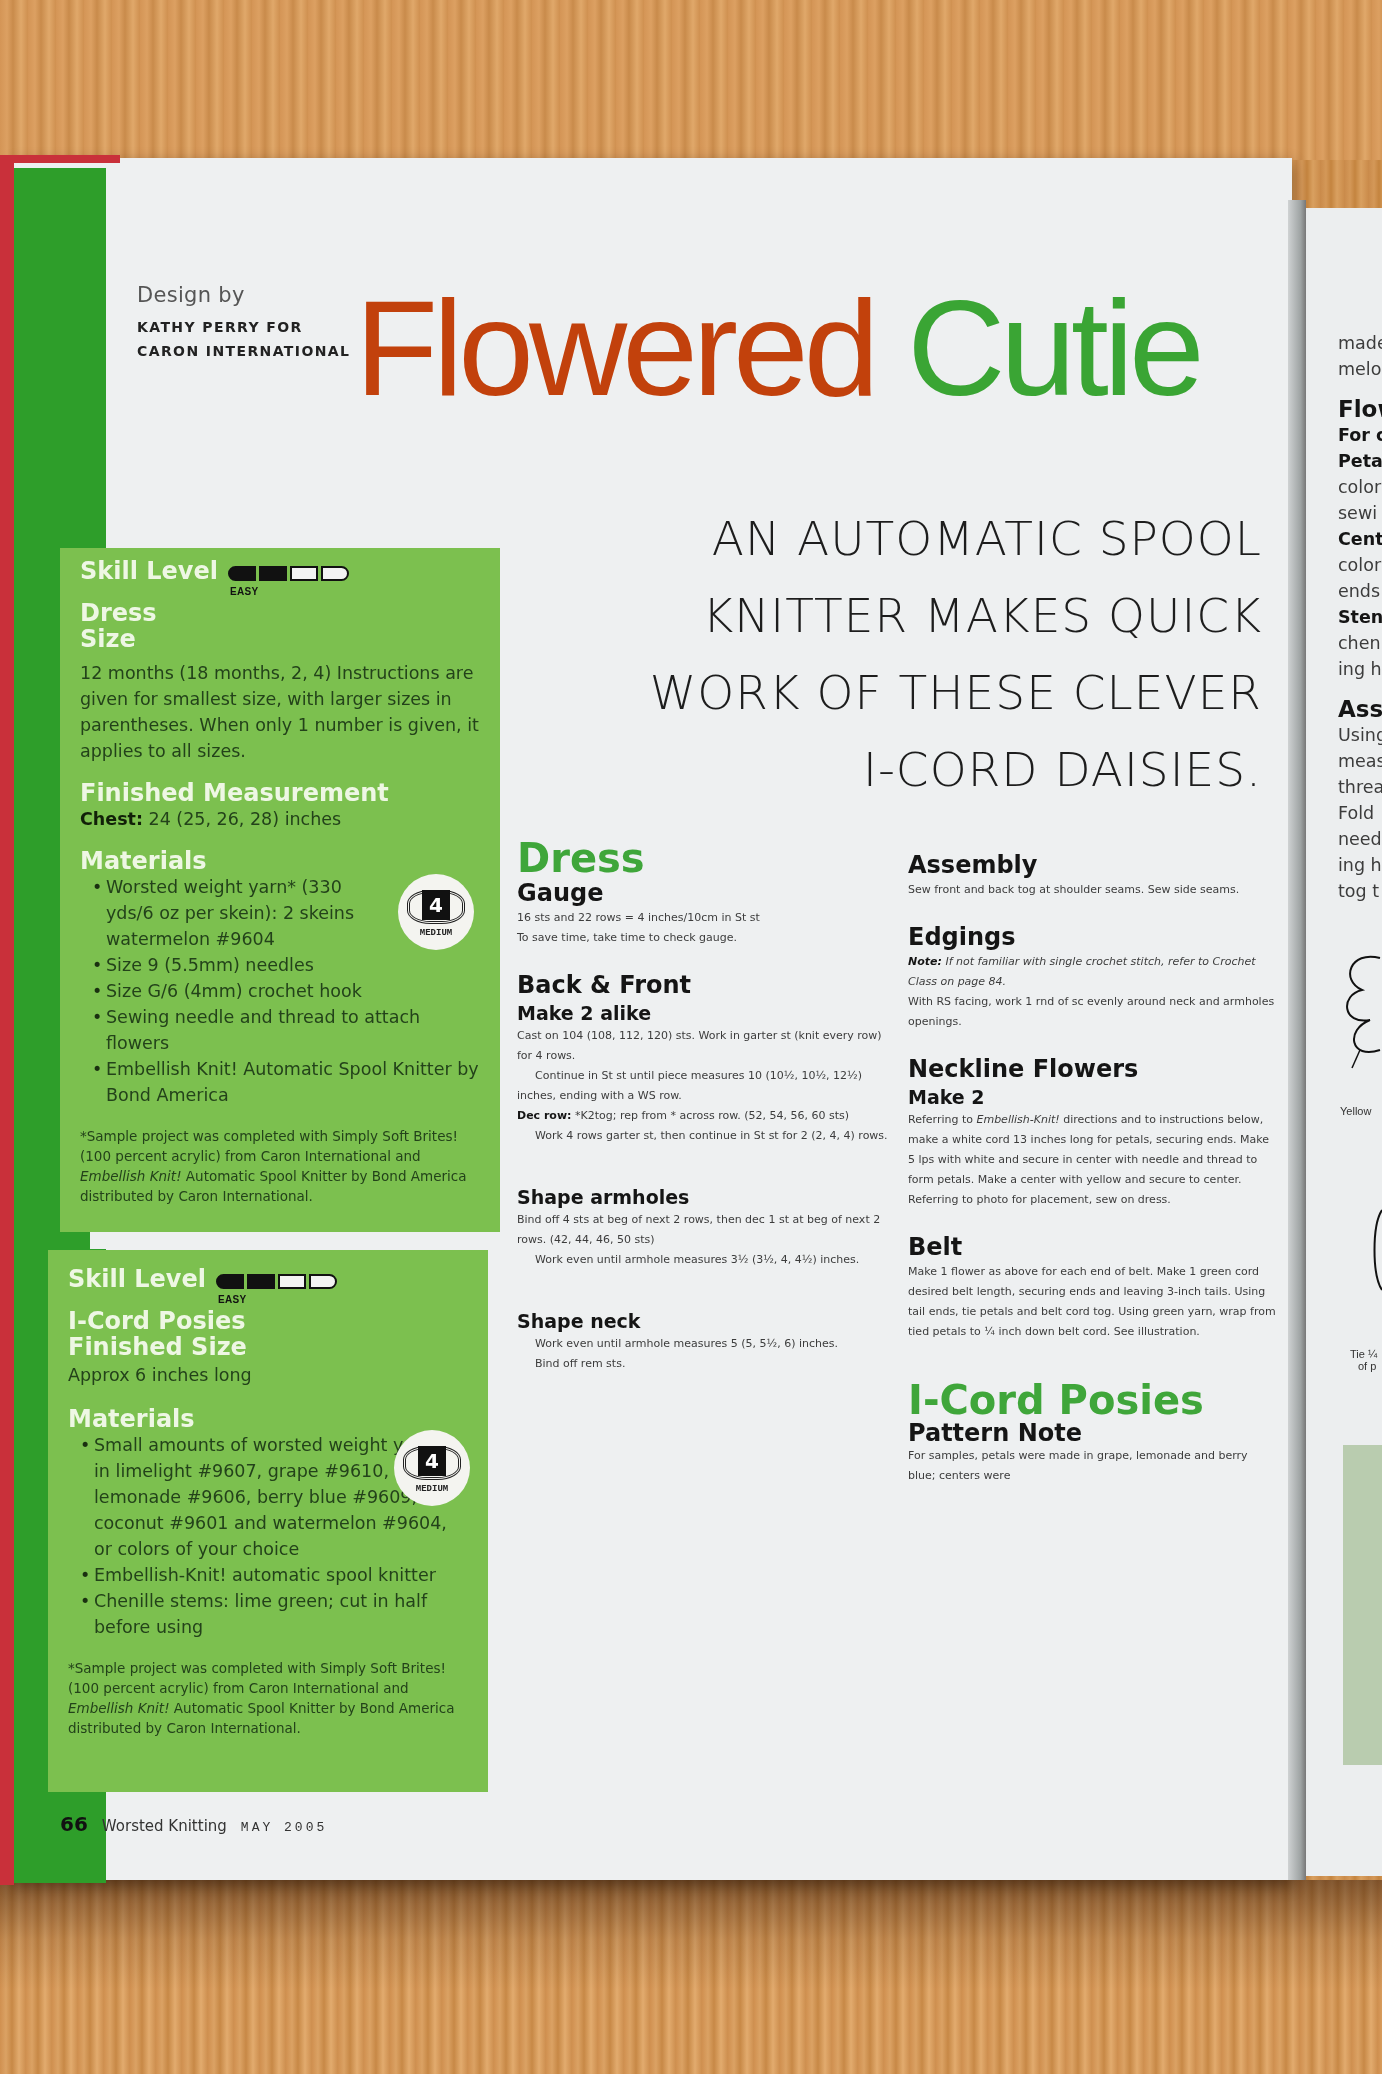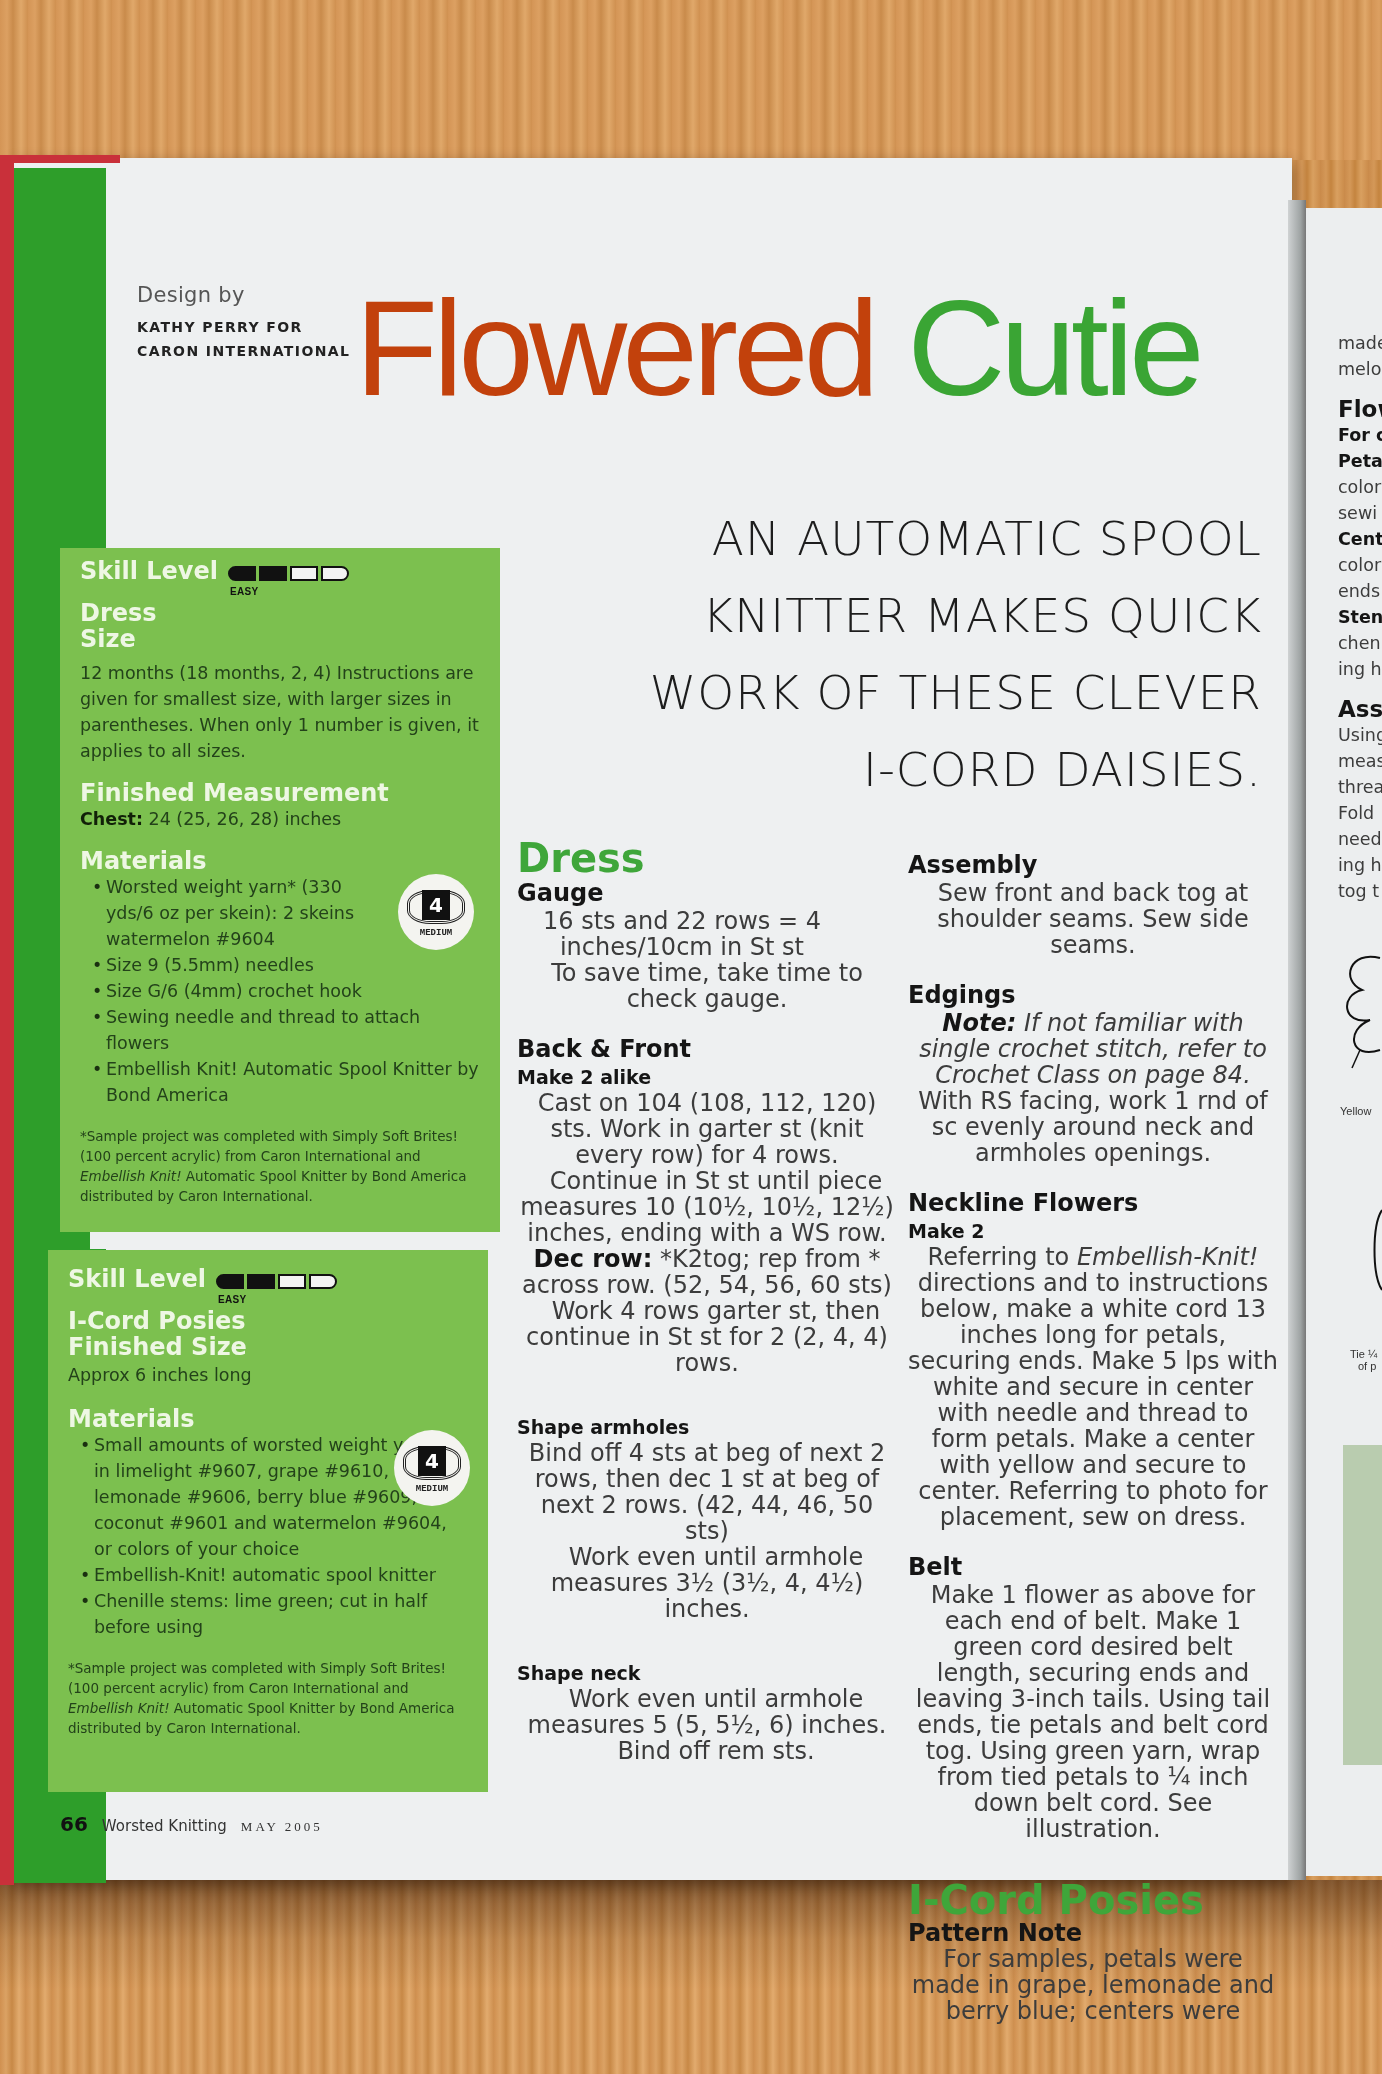--- a/index.html
+++ b/index.html
@@ -69,31 +69,31 @@
   .yarn-badge .num { position:absolute; left:24px; top:16px; width:28px; height:30px; background:#111; color:#fff; font-weight:bold; font-size:20px; text-align:center; line-height:30px; }
   .yarn-badge .lbl { position:absolute; left:0; top:54px; width:76px; text-align:center; font-size:9px; font-weight:bold; color:#222; font-family:Liberation Mono, monospace; }
 
   
   .col { position:absolute; color:#3a3a3a; }
   .col-mid { left:517px; top:838px; width:380px; }
   .col-right { left:908px; top:850px; width:370px; }
   .col h2 { font-size:40px; line-height:40px; color:#3fa63a; font-weight:bold; }
   .col h4 { font-size:24px; line-height:30px; color:#151515; font-weight:bold; }
   .col h5 { font-size:19px; line-height:26px; color:#151515; font-weight:bold; }
-  .col p { font-size:24px; line-height:26px; color:#3c3c3c;text-align:center; }
+  .col p { font-size:11px; line-height:20px; color:#3c3c3c; }
   .col p.ind { text-indent:18px; }
   .col .gap { height:22px; }
   .col .gap-lg { height:38px; }
   .col b { color:#151515; }
   .col i { font-style:italic; }
 
   .footer { position:absolute; left:60px; top:1812px; display:flex; align-items:baseline; }
   .footer .pg { font-size:20px; font-weight:bold; color:#111; }
   .footer .mag { font-size:15px; color:#333; margin-left:14px; }
-  .footer .date { font-size:13px; color:#333; margin-left:14px; letter-spacing:3px; font-family:Liberation Serif, serif; }
+  .footer .date { font-size:13px; color:#333; margin-left:14px; letter-spacing:3px; font-family:Liberation Mono, monospace; }
 
   
   .np { position:absolute; left:1338px; overflow:hidden; width:44px; white-space:nowrap; font-size:17.5px; line-height:26px; color:#3c3c3c; }
   .np b { color:#151515; }
   .np .h { font-size:23px; font-weight:bold; color:#151515; }
   .np-illus { position:absolute; left:1340px; top:950px; width:42px; height:150px; }
   .np-photo { position:absolute; left:1343px; top:1445px; width:39px; height:320px; background:#b9ccaf; }
   .np-cap { position:absolute; left:1340px; font-size:11px; color:#333; font-family:"Liberation Sans", sans-serif; white-space:nowrap; overflow:hidden; width:42px; }
 </style>
 </head>

